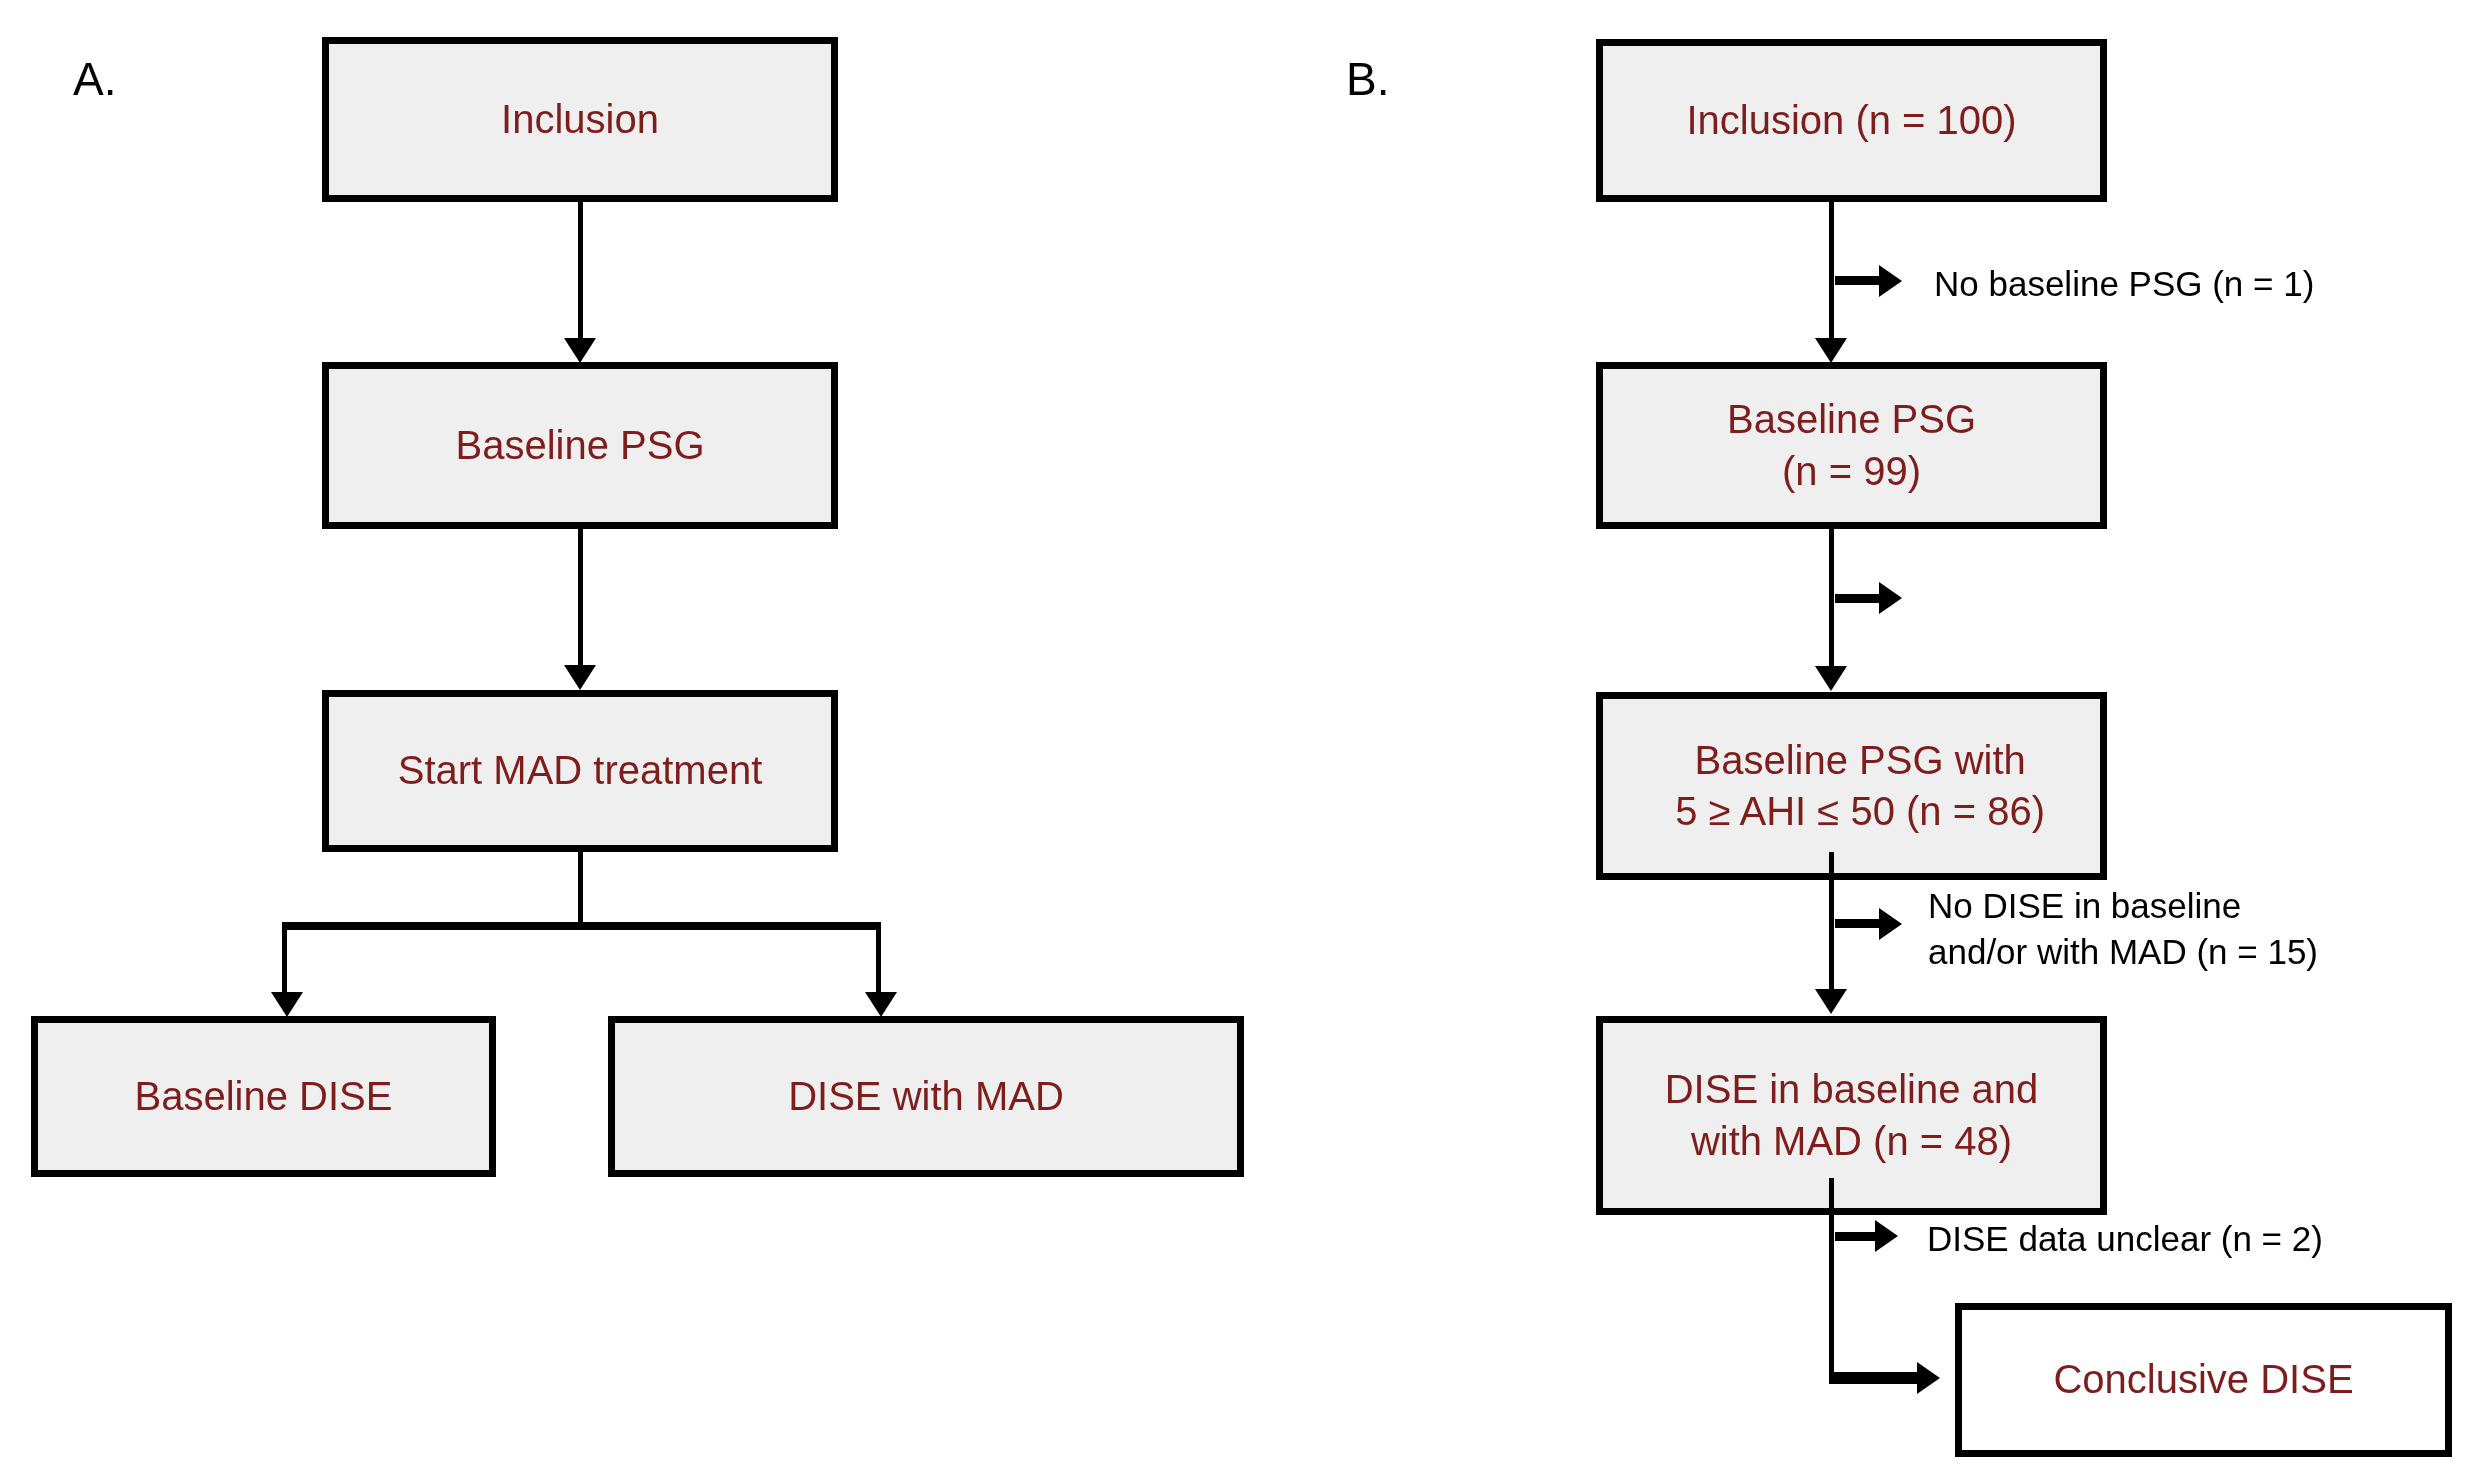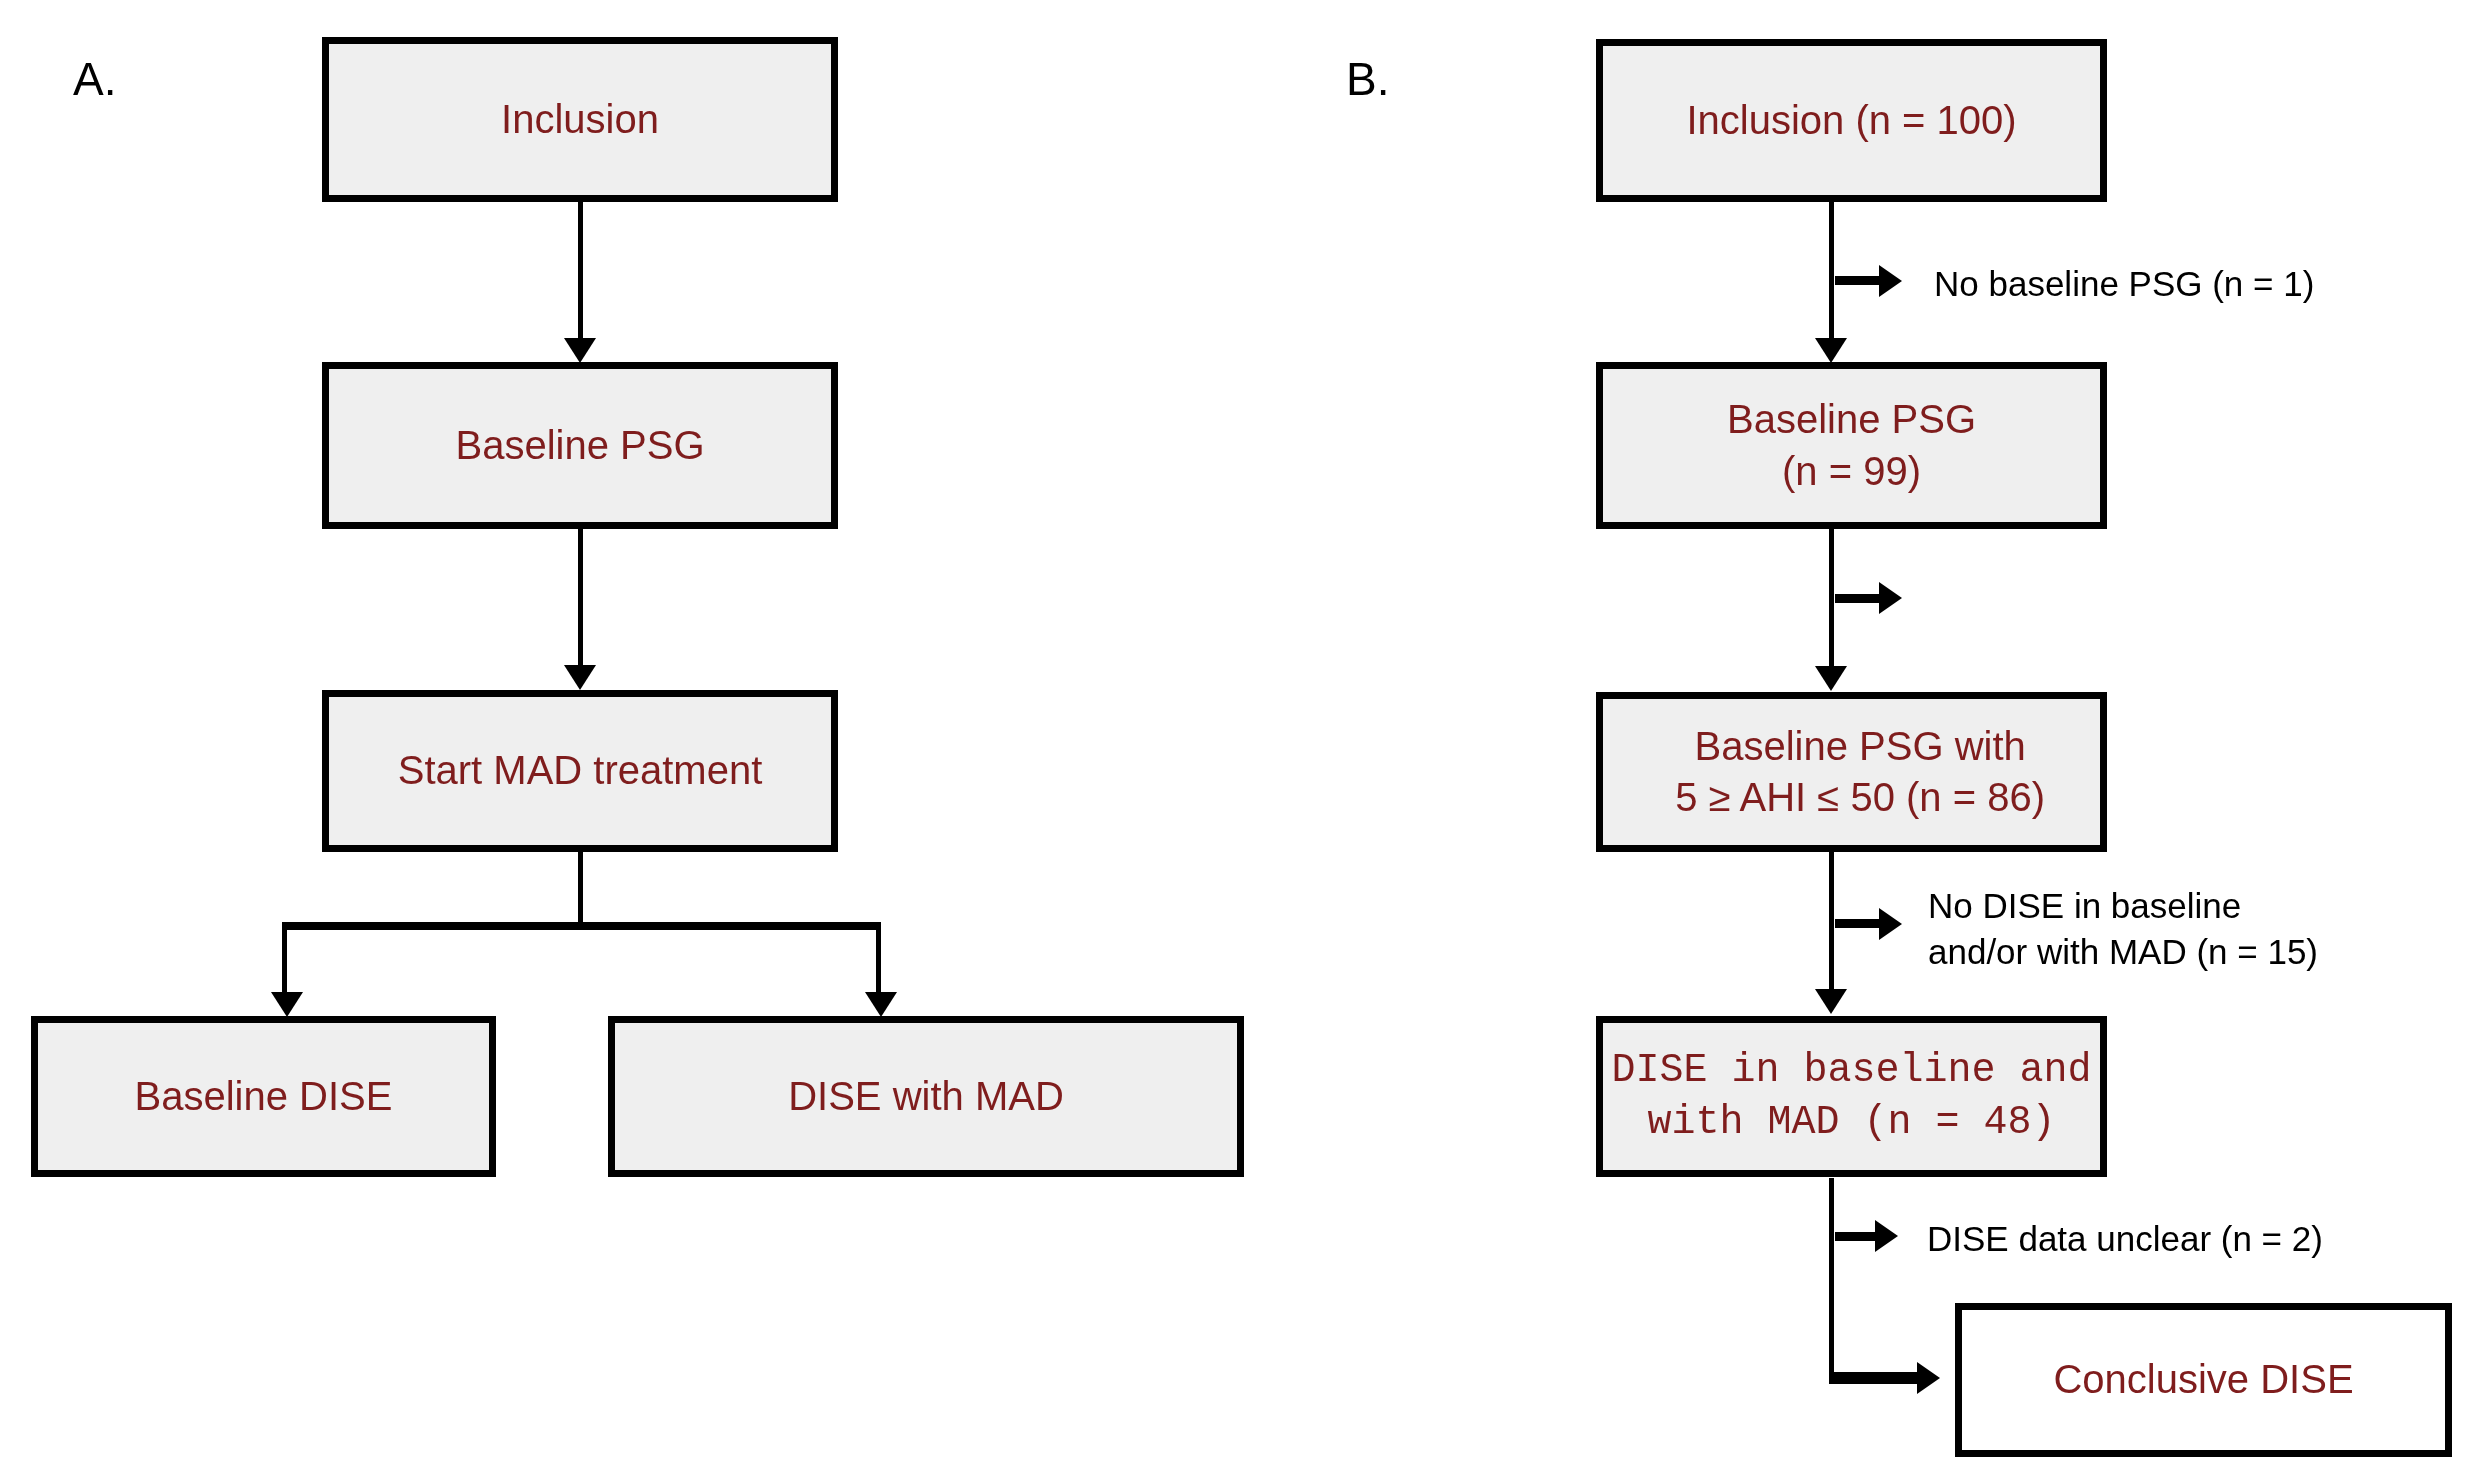--- a/index.html
+++ b/index.html
@@ -155,37 +155,37 @@
       <span>Baseline PSG</span>
       <span>(n = 99)</span>
     </div>
   </div>
 
   <div class="vline" style="left:1829px; top:529px; height:139px;"></div>
   <div class="arrow-down" style="left:1815px; top:666px;"></div>
   <div class="stub" style="left:1835px; top:594px; width:48px;"></div>
   <div class="arrow-right" style="left:1879px; top:582px;"></div>
 
-  <div class="fbox" style="left:1596px; top:692px; width:511px; height:160px;padding-left:25px;">
+  <div class="fbox" style="left:1596px; top:692px; width:511px; height:188px;padding-left:25px;">
     <div>
       <span>Baseline PSG with</span>
       <span>5 ≥ AHI ≤ 50 (n = 86)</span>
     </div>
   </div>
 
   <div class="vline" style="left:1829px; top:852px; height:139px;"></div>
   <div class="arrow-down" style="left:1815px; top:989px;"></div>
   <div class="stub" style="left:1835px; top:919px; width:48px;"></div>
   <div class="arrow-right" style="left:1879px; top:908px;"></div>
   <div class="side-label" style="left:1928px; top:883px;">
     <span>No DISE in baseline</span>
     <span>and/or with MAD (n = 15)</span>
   </div>
 
-  <div class="fbox" style="left:1596px; top:1016px; width:511px; height:161px;font-family:Liberation Mono, monospace;">
+  <div class="fbox" style="left:1596px; top:1016px; width:511px; height:199px;">
     <div>
       <span>DISE in baseline and</span>
       <span>with MAD (n = 48)</span>
     </div>
   </div>
 
   <div class="vline" style="left:1829px; top:1178px; height:201px;"></div>
   <div class="stub" style="left:1835px; top:1232px; width:43px;"></div>
   <div class="arrow-right" style="left:1875px; top:1220px;"></div>
   <div class="side-label" style="left:1927px; top:1216px;">

